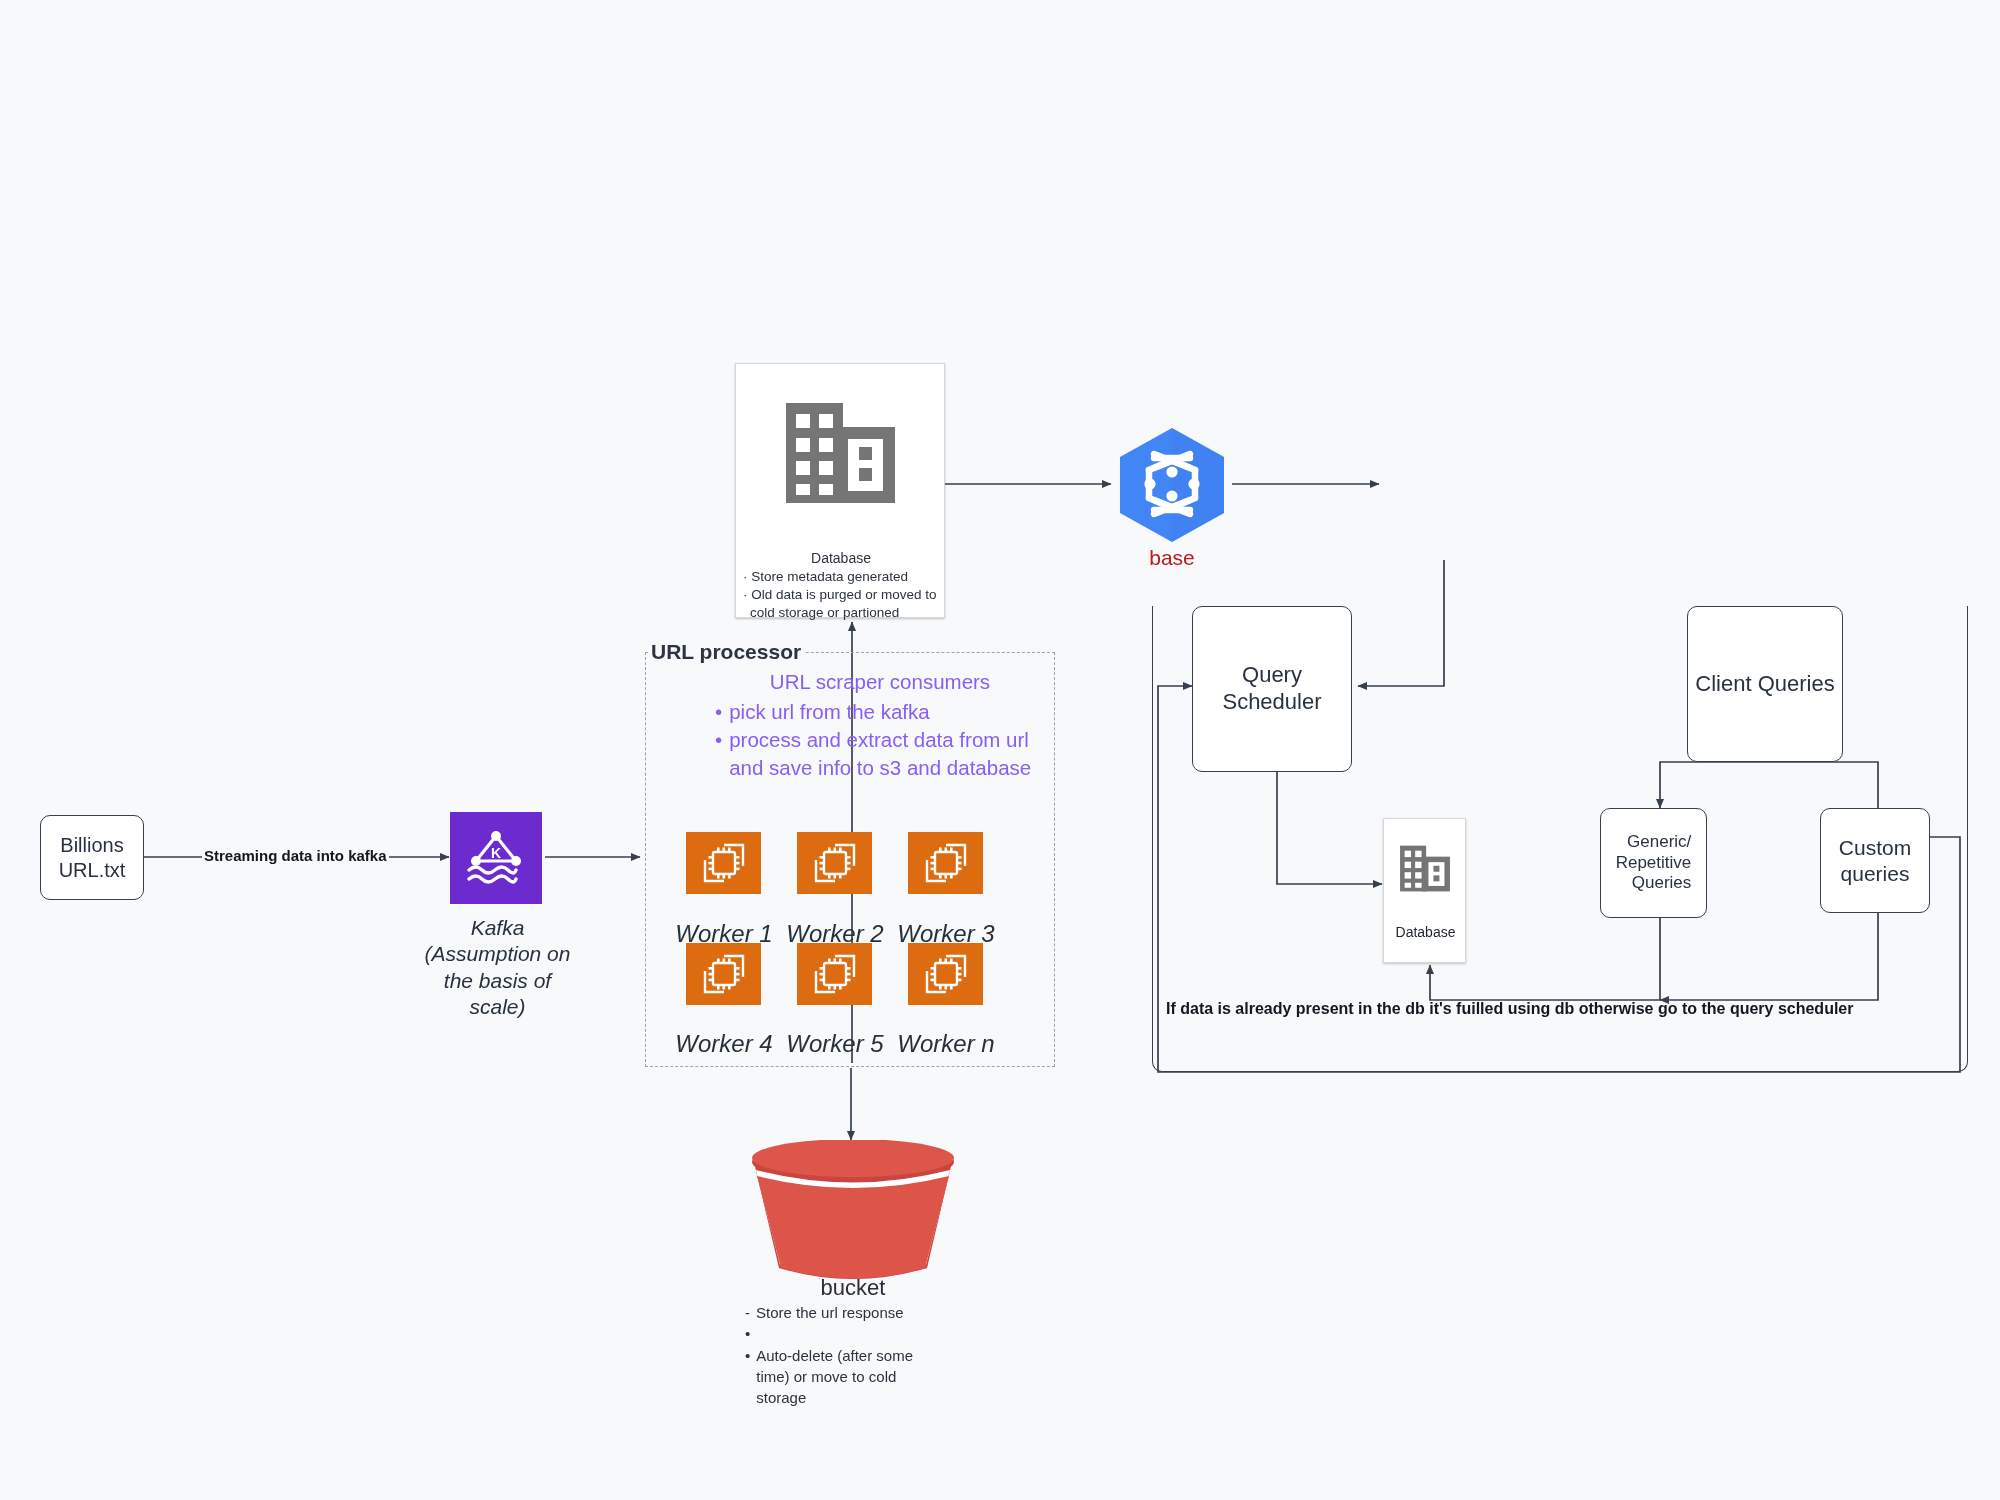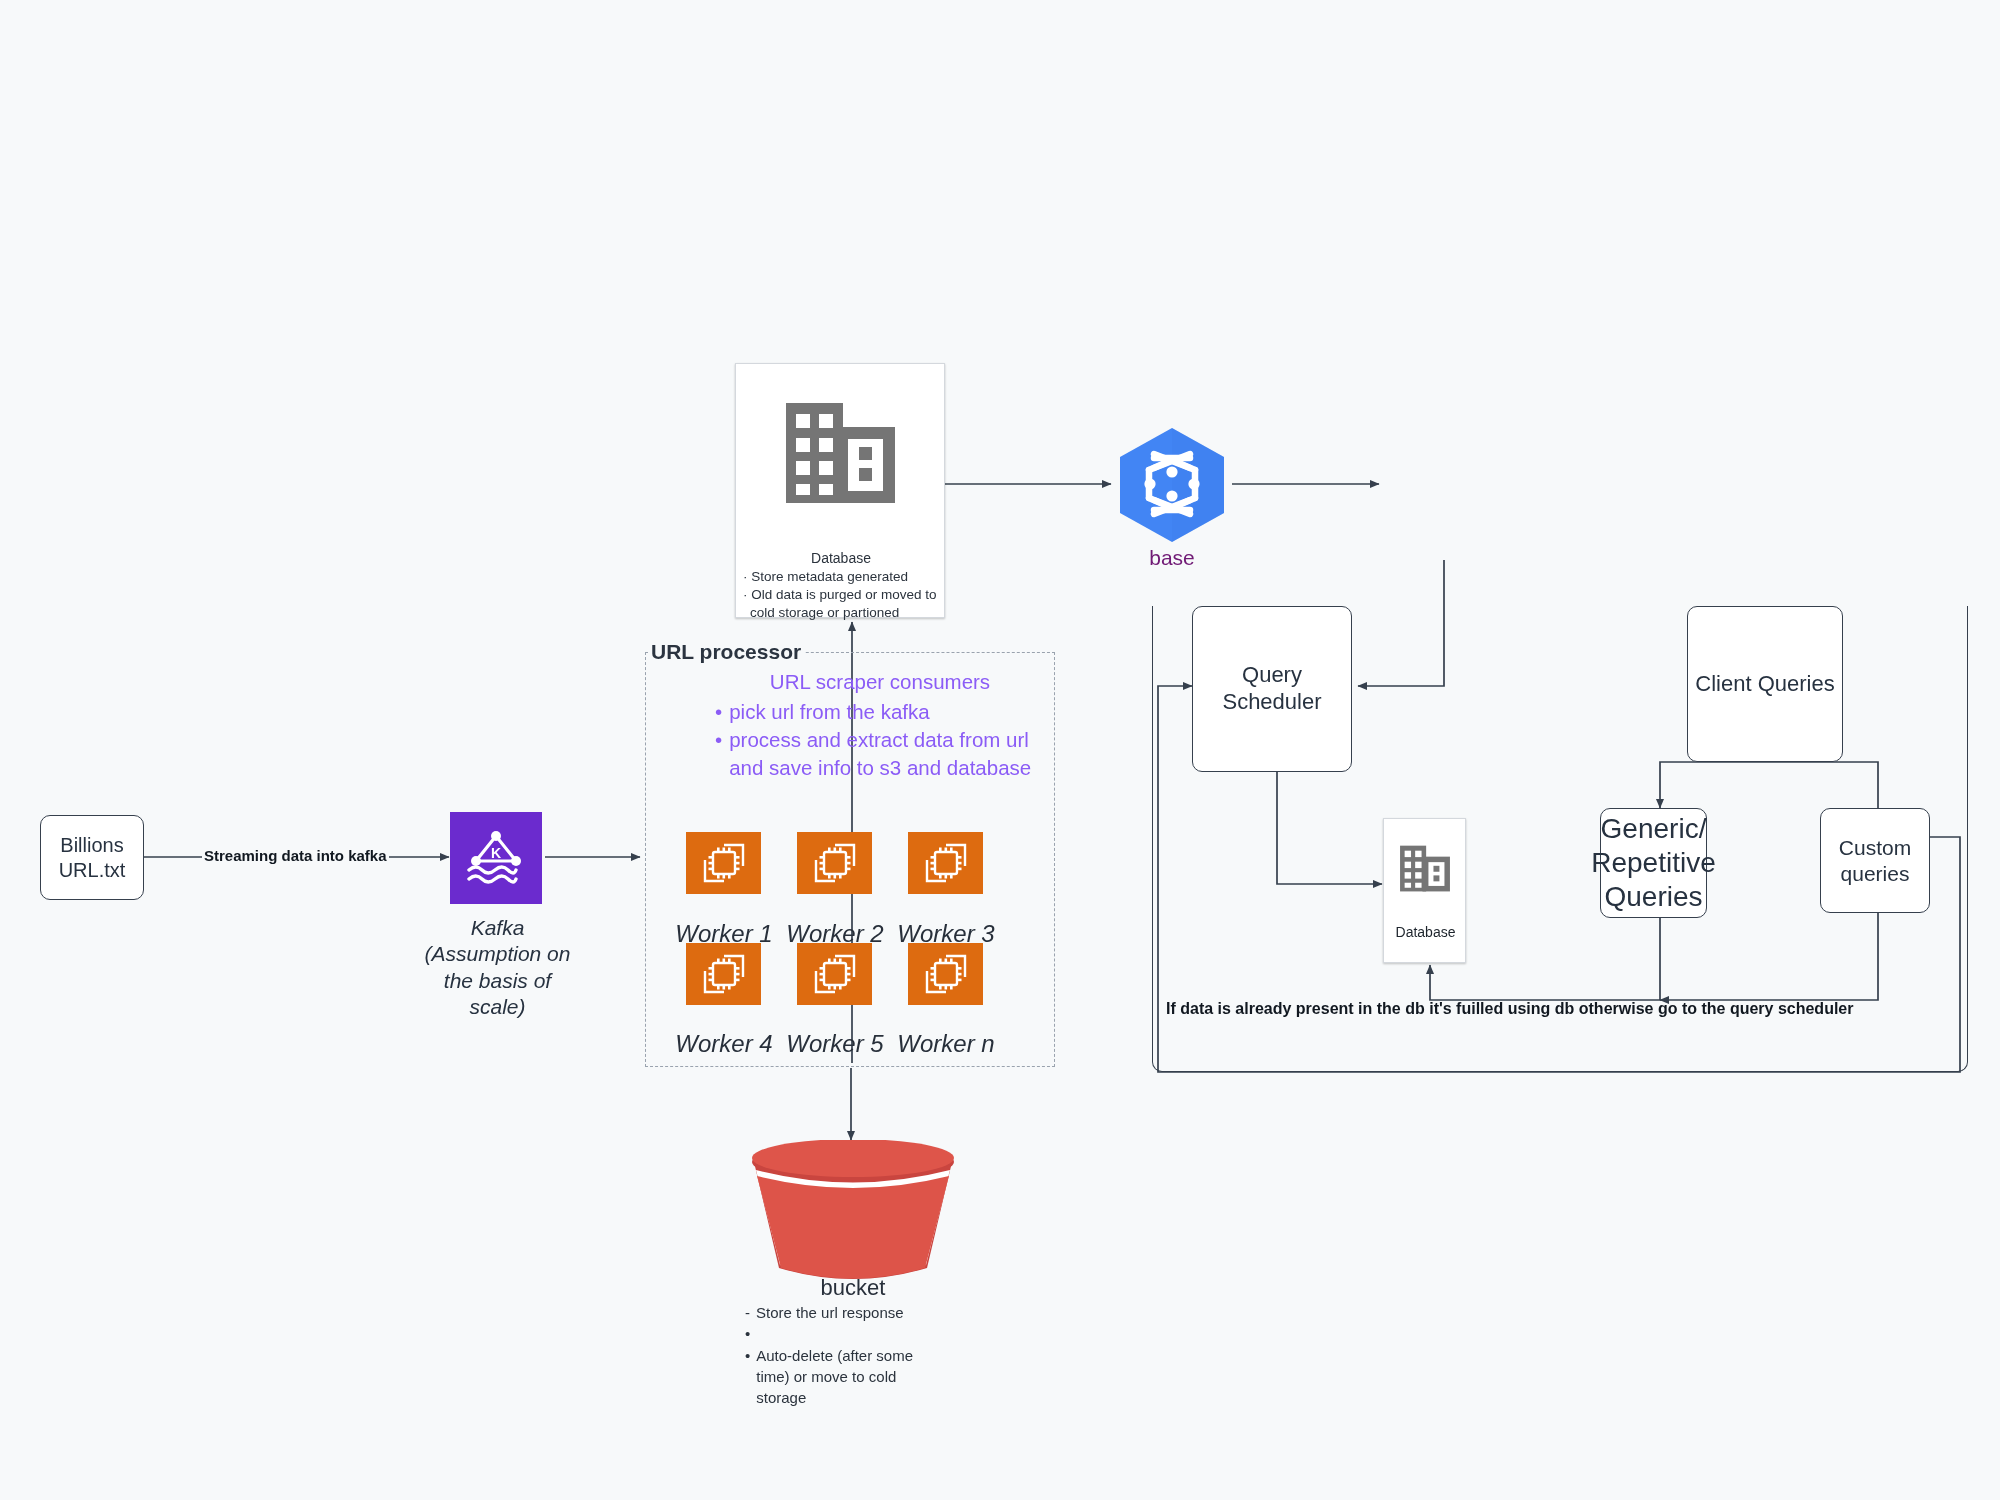--- a/index.html
+++ b/index.html
@@ -53,21 +53,21 @@
   .worker-tile{
     background:#dd6b10;
     display:flex;align-items:center;justify-content:center;
   }
   .worker-label{
     text-align:center;font-size:24px;color:#28303b;white-space:nowrap;font-style:italic;
   }
 
   .hexwrap{position:absolute;}
   .hexlabel{
-    position:absolute;width:100%;text-align:center;font-size:21px;color:#701a75;
+    position:absolute;width:100%;text-align:center;font-size:21px;color:#b91c1c;
   }
 
   .kafka-tile{background:#6b2bce;display:flex;align-items:center;justify-content:center;}
 
   .edge-label{
     position:absolute;font-weight:bold;font-size:15px;color:#111820;
     background:#f7f9fa;white-space:nowrap;padding:0 2px;
   }
   .note-bold{
     position:absolute;font-weight:bold;font-size:16px;color:#111820;white-space:nowrap;
@@ -426,21 +426,21 @@
     <span>Client Queries</span>
   </div>
 
   <div class="node rbox" style="left:1192px;top:606px;width:160px;height:166px;font-size:22px;">
     <span>
       <span>Query</span>
       <span>Scheduler</span>
     </span>
   </div>
 
-  <div class="node rbox" style="left:1600px;top:808px;width:107px;height:110px;font-size:28px;">
+  <div class="node rbox" style="left:1600px;top:808px;width:107px;height:110px;font-size:17px;text-align:right;">
     <span>
       <span>Generic/</span>
       <span>Repetitive</span>
       <span>Queries</span>
     </span>
   </div>
 
   <div class="node rbox" style="left:1820px;top:808px;width:110px;height:105px;font-size:21px;">
     <span>
       <span>Custom</span>

